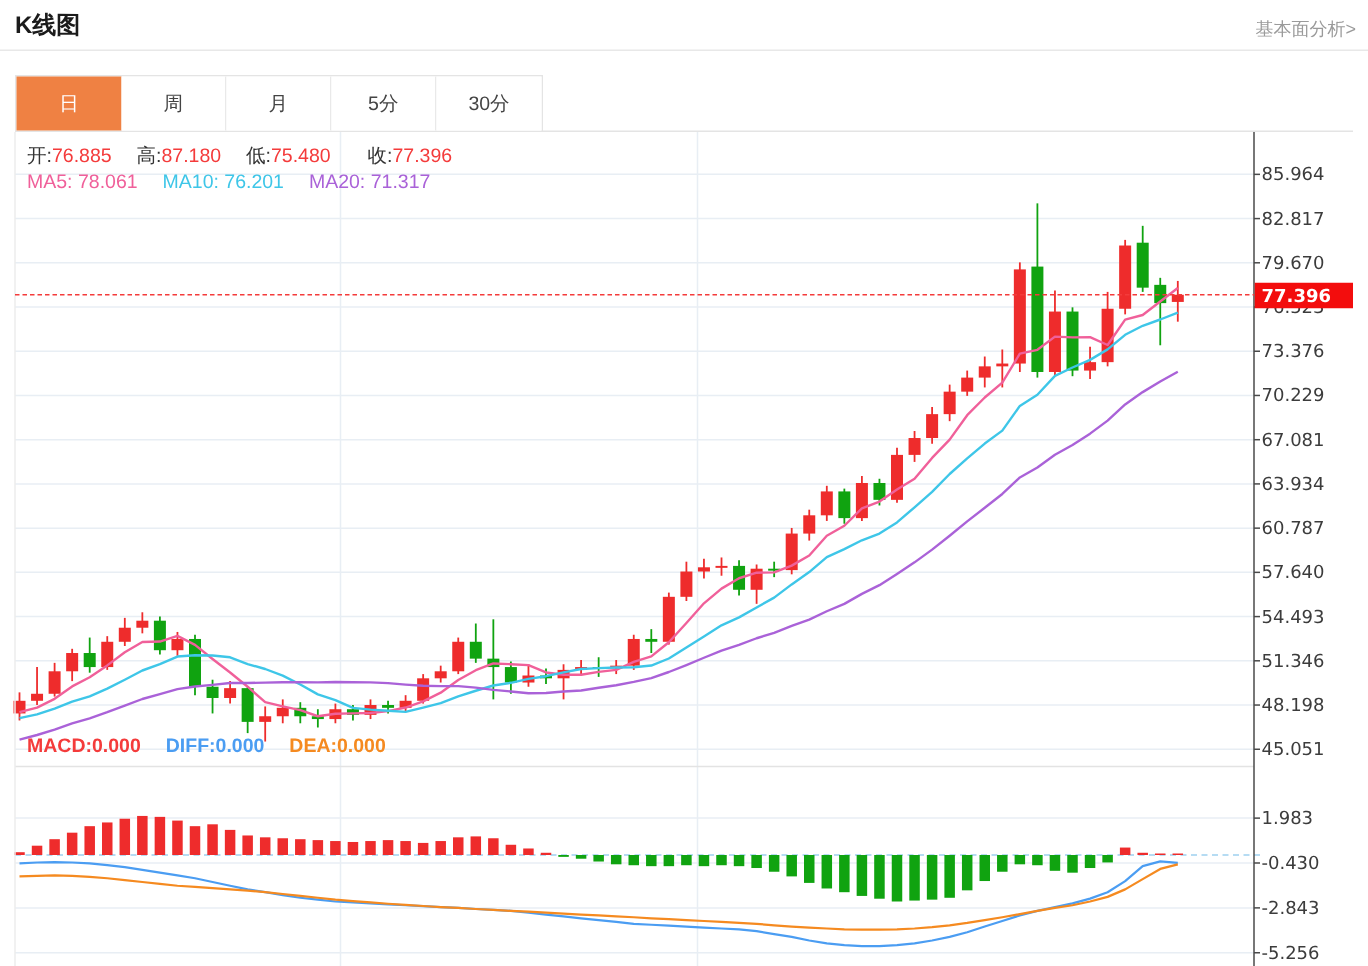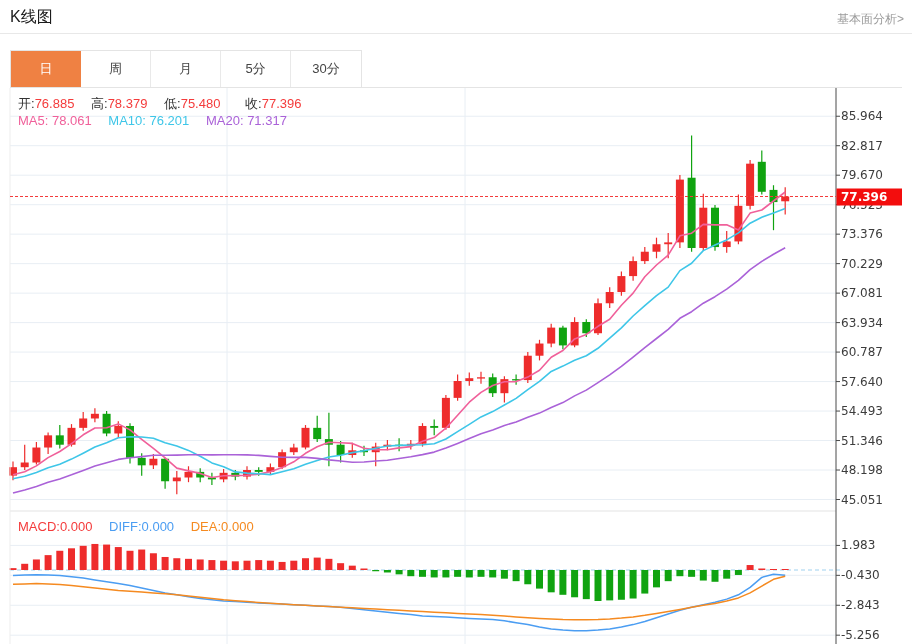--- a/index.html
+++ b/index.html
@@ -1,33 +1,33 @@
 <!DOCTYPE html>
 <html><head>
 <meta charset="utf-8">
 <style>
   html,body{margin:0;padding:0;background:#fff;width:912px;height:644px;overflow:hidden;
     font-family:"Liberation Sans","DejaVu Sans",sans-serif;}
   #app{position:relative;width:912px;height:644px;}
   #chart-svg{position:absolute;left:0;top:0;z-index:0;}
-  .page-title{position:absolute;left:10px;top:7px;font-size:16px;font-weight:normal;color:#1b1b1b;z-index:2;text-align:center;}
+  .page-title{position:absolute;left:10px;top:7px;font-size:16px;font-weight:bold;color:#1b1b1b;z-index:2;text-align:center;}
   .top-link{position:absolute;right:8px;top:11px;font-size:12px;color:#9a9a9a;text-decoration:none;z-index:2;cursor:pointer;text-align:right;}
   .header-divider{position:absolute;left:0;top:33px;width:912px;height:1px;background:#e8e8e8;z-index:1;}
   .tabs{position:absolute;left:10px;top:50px;display:flex;border:1px solid #e4e4e4;background:#fff;z-index:2;box-sizing:border-box;}
   .tab{width:70px;height:36px;line-height:36px;text-align:center;font-size:13px;color:#444;
     border-right:1px solid #e9e9e9;cursor:pointer;box-sizing:border-box;background:#fff;}
   .tab:last-child{border-right:none;}
   .tab.active{color:#fff;border-right:none;}
   .tabs-bottom-line{position:absolute;left:10px;top:87px;width:892px;height:1px;background:#e4e4e4;z-index:1;}
   .info-row{position:absolute;left:18px;font-size:13px;z-index:2;white-space:nowrap;}
   .info-row .pair{margin-right:13px;}
   .info-row .lbl{color:#333;}
   .ohlc-row{top:95px;}
   .ma-row{top:113px;}
-  .macd-row{top:519px;}
+  .macd-row{top:489px;font-weight:bold;}
 </style>
 </head>
 <body>
 
 <div id="app">
   <svg id="chart-svg" width="912" height="644" viewBox="0 0 912 644">
       <line x1="227" y1="88" x2="227" y2="644" stroke="#e8eef4" stroke-width="1"></line>
       <line x1="465" y1="88" x2="465" y2="644" stroke="#e8eef4" stroke-width="1"></line>
       <line x1="10" y1="116.23497600000002" x2="836" y2="116.23497600000002" stroke="#e8eef4" stroke-width="1"></line>
       <line x1="836" y1="116.23497600000002" x2="840" y2="116.23497600000002" stroke="#4a4a4a" stroke-width="1"></line>
@@ -306,21 +306,21 @@
       <div class="tab active" style="background: rgb(239, 129, 67);">日</div>
       <div class="tab">周</div>
       <div class="tab">月</div>
       <div class="tab">5分</div>
       <div class="tab">30分</div>
     </div>
   <div class="tabs-bottom-line"></div>
 
   <div class="info-row ohlc-row">
     <span class="pair"><span class="lbl">开:</span><span style="color: rgb(244, 59, 59);">76.885</span></span>
-    <span class="pair"><span class="lbl">高:</span><span style="color: rgb(244, 59, 59);">78.379</span></span>
+    <span class="pair"><span class="lbl">高:</span><span style="color: rgb(244, 59, 59);">87.180</span></span>
     <span class="pair"><span class="lbl">低:</span><span style="color: rgb(244, 59, 59);">75.480</span></span>
     <span class="pair" style="margin-left:8px;"><span class="lbl">收:</span><span style="color: rgb(244, 59, 59);">77.396</span></span>
   </div>
 
   <div class="info-row ma-row">
     <span class="pair" style="color: rgb(240, 96, 154);"><span>MA5: </span><span>78.061</span></span>
     <span class="pair" style="color: rgb(62, 198, 232);"><span>MA10: </span><span>76.201</span></span>
     <span class="pair" style="color: rgb(170, 98, 216);"><span>MA20: </span><span>71.317</span></span>
   </div>
 

